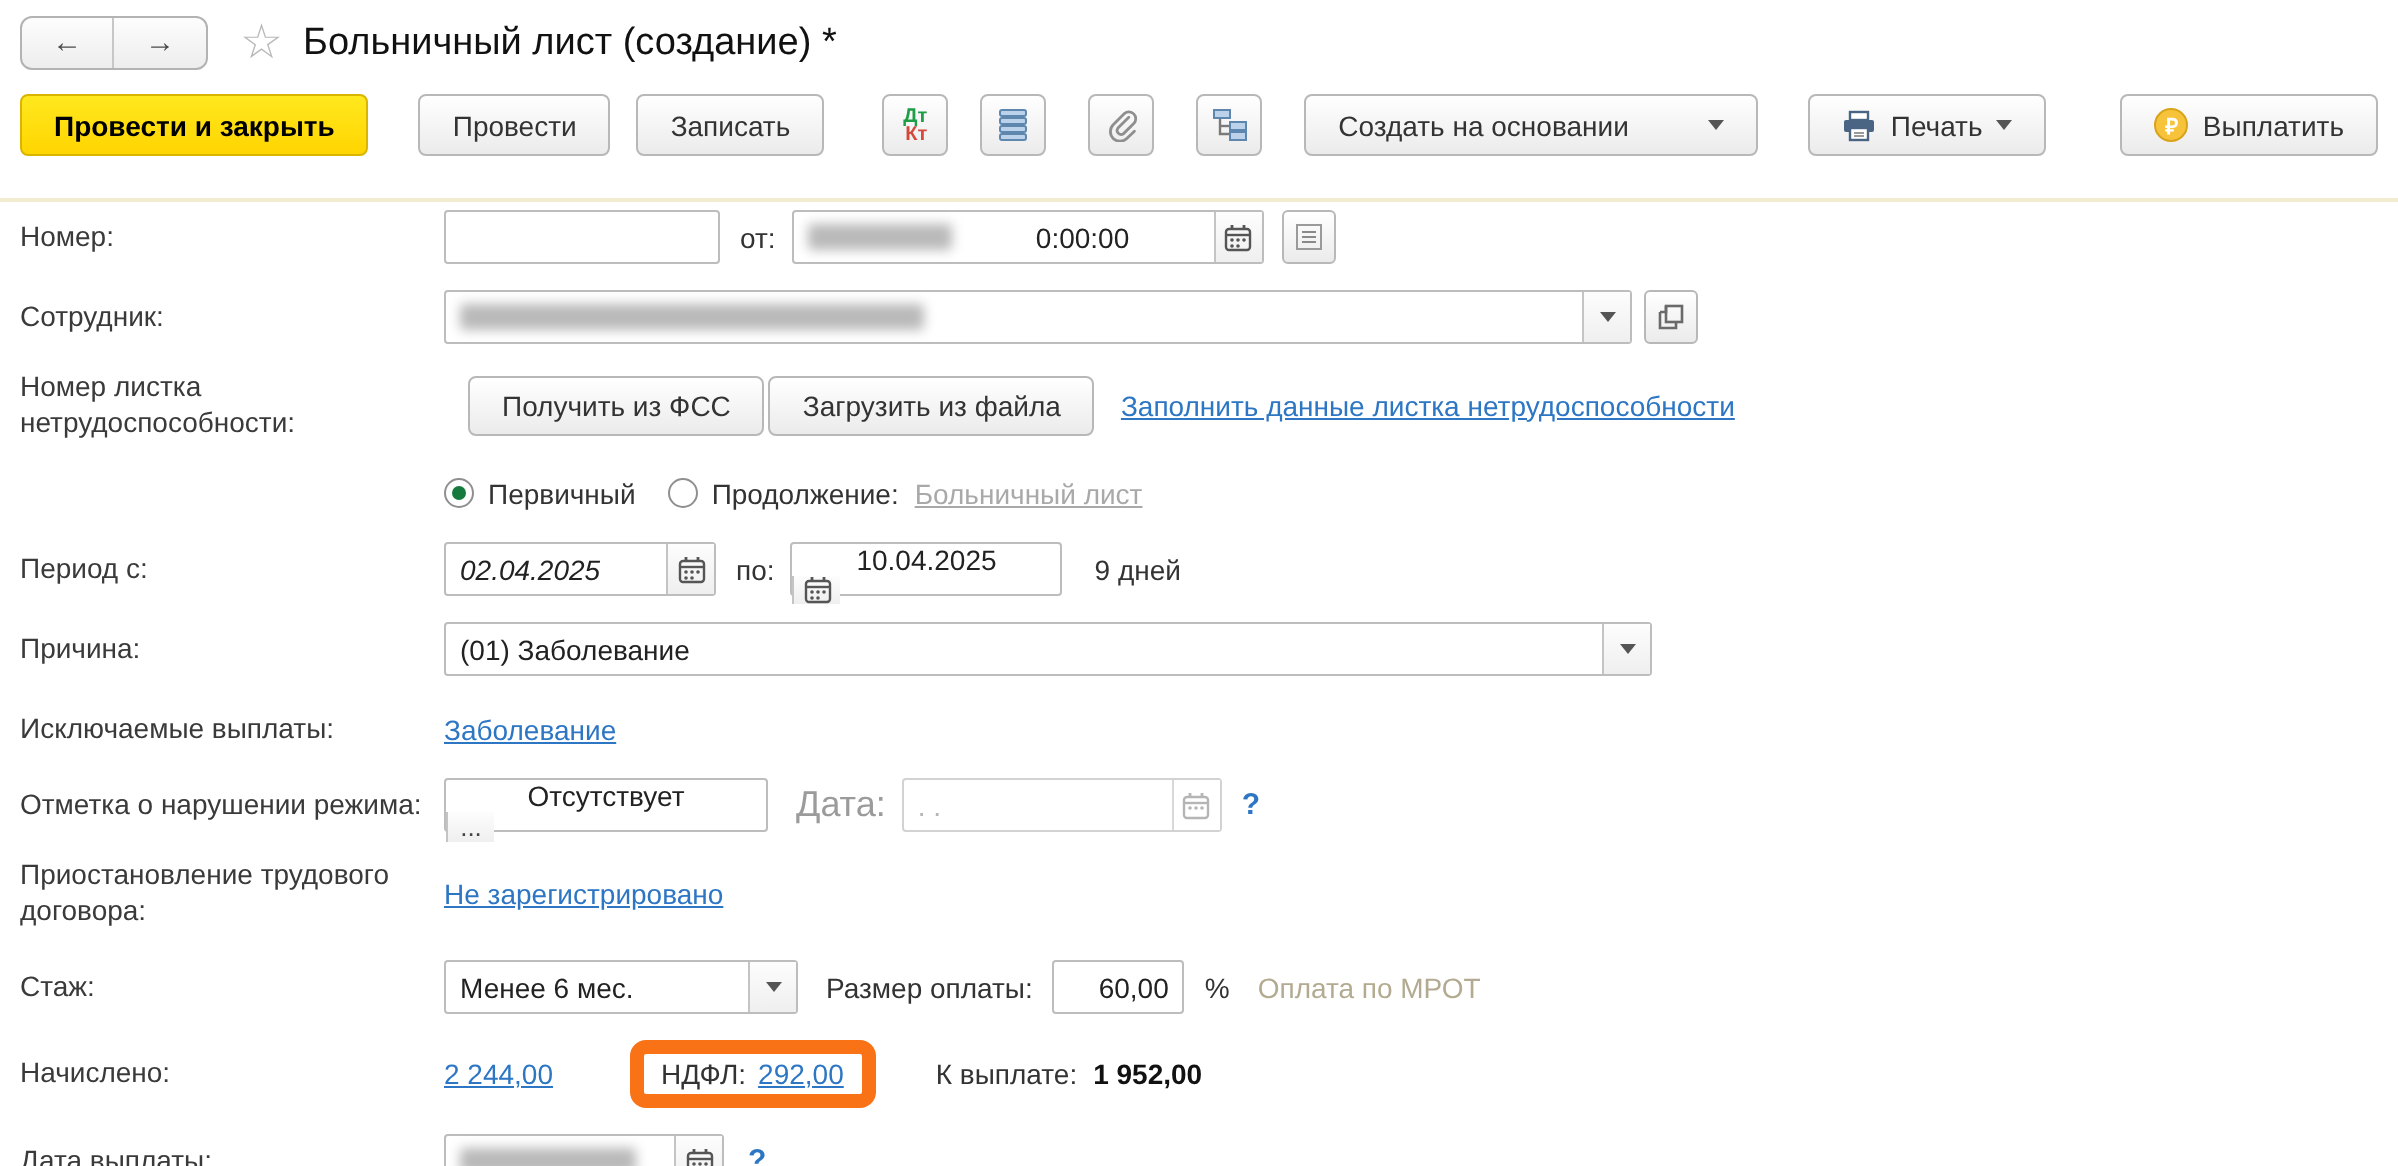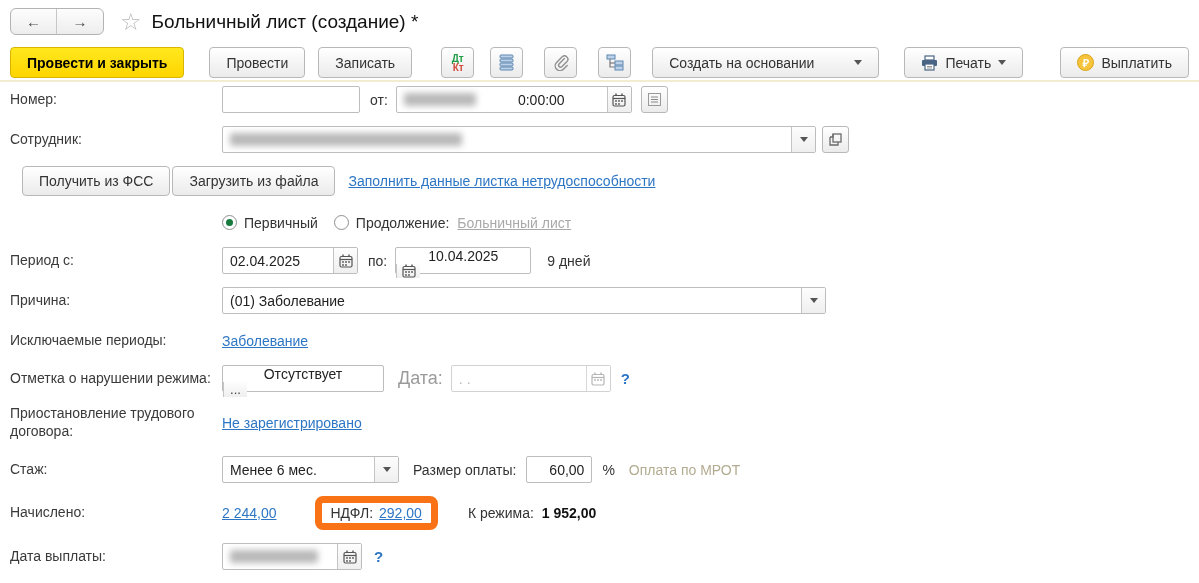--- a/index.html
+++ b/index.html
@@ -10,21 +10,21 @@
   .titlebar { display:flex; align-items:center; padding:8px 10px 6px 10px; }
   .nav-group { display:flex; border:1px solid #b3b3b3; border-radius:6px; overflow:hidden;
                background:linear-gradient(#fdfdfd,#ededed); height:27px; }
   .nav-group button { width:46px; border:none; background:transparent; cursor:pointer;
                font-size:15px; font-weight:bold; color:#4a4a4a; line-height:25px; }
   .nav-group button:first-child { border-right:1px solid #c7c7c7; }
   .star { color:#b9b9b9; font-size:24px; margin:0 10px 0 16px; line-height:24px; }
   .page-title { font-size:19px; font-weight:400; color:#111; }
 
   
-  .toolbar { display:flex; gap:9px; padding:6px 10px 2px 10px;
+  .toolbar { display:flex; gap:9px; padding:6px 10px 21px 10px;
              border-bottom:2px solid #f3edcf; }
   .btn { height:31px; border:1px solid #b8b8b8; border-radius:4px; cursor:pointer;
          background:linear-gradient(#ffffff,#ebebeb); font-family:inherit;
          font-size:14px; color:#333; padding:0 16px; display:inline-flex;
          align-items:center; justify-content:center; gap:7px; }
   .btn-yellow { background:linear-gradient(#ffe81e,#ffd500); border-color:#d9b500;
                 font-weight:bold; color:#000; }
   .icon-btn { width:33px; padding:0; }
   .dtkt { display:flex; flex-direction:column; line-height:9px; font-size:10px; font-weight:bold; }
   .dtkt .dt { color:#1e9e46; align-self:flex-start; }
@@ -177,39 +177,40 @@
     <button class="btn icon-btn" style="width:27px; height:27px; margin-left:6px; border-radius:3px;">
       <svg width="13" height="13" viewBox="0 0 13 13">
         <path d="M1 4 H4 V1" fill="none" stroke="#6a6a6a" stroke-width="1.3"></path>
         <rect x="4" y="1" width="8" height="8" fill="none" stroke="#6a6a6a" stroke-width="1.3"></rect>
         <path d="M1 4 V12 H9 V9" fill="none" stroke="#6a6a6a" stroke-width="1.3"></path>
       </svg>
     </button>
   </div>
 
   <div class="row">
+    <div class="label">Номер листка нетрудоспособности:</div>
     <button class="btn" style="margin-left:12px; height:30px;">Получить из ФСС</button>
     <button class="btn" style="margin-left:2px; height:30px;">Загрузить из файла</button>
     <a class="link" style="margin-left:13px;">Заполнить данные листка нетрудоспособности</a>
   </div>
 
   <div class="row tight">
     <div class="label"></div>
     <span class="radio">
         <span class="dot"></span>
       </span>
     <span style="margin-left:7px; font-size:14px;">Первичный</span>
     <span class="radio" style="margin-left:16px;"></span>
     <span style="margin-left:7px; font-size:14px;">Продолжение:</span>
     <a class="link link-gray" style="margin-left:8px;">Больничный лист</a>
   </div>
 
   <div class="row">
     <div class="label">Период с:</div>
-    <div class="field" style="width:136px;">
+    <div class="field" style="width:136px;font-style:italic;">
       <span class="txt" style="flex:1;">02.04.2025</span>
       <span class="seg">
         <svg width="14" height="14" viewBox="0 0 14 14">
             <rect x="1" y="2.5" width="12" height="10.5" rx="1.5" fill="none" stroke="#555" stroke-width="1.2"></rect>
             <line x1="1" y1="5.5" x2="13" y2="5.5" stroke="#555" stroke-width="1.2"></line>
             <line x1="4" y1="0.5" x2="4" y2="3" stroke="#555" stroke-width="1.4"></line>
             <line x1="10" y1="0.5" x2="10" y2="3" stroke="#555" stroke-width="1.4"></line>
             <circle cx="4" cy="8" r="0.9" fill="#555"></circle>
             <circle cx="7" cy="8" r="0.9" fill="#555"></circle>
             <circle cx="10" cy="8" r="0.9" fill="#555"></circle>
@@ -242,21 +243,21 @@
     <div class="label">Причина:</div>
     <div class="field" style="width:604px;">
       <span class="txt" style="flex:1;">(01) Заболевание</span>
       <span class="seg">
           <span class="caret"></span>
         </span>
     </div>
   </div>
 
   <div class="row tight">
-    <div class="label">Исключаемые периоды:</div>
+    <div class="label">Исключаемые выплаты:</div>
     <a class="link">Заболевание</a>
   </div>
 
   <div class="row">
     <div class="label">Отметка о нарушении режима:</div>
     <div class="field" style="width:162px;flex-direction:column;">
       <span class="txt" style="flex:1;">Отсутствует</span>
       <span class="seg" style="font-size:13px; color:#444;">...</span>
     </div>
     <span class="gray" style="margin-left:14px; font-size:18px;">Дата:</span>
@@ -298,21 +299,21 @@
     <span class="mrot" style="margin-left:14px;">Оплата по МРОТ</span>
   </div>
 
   <div class="row">
     <div class="label">Начислено:</div>
     <a class="link">2 244,00</a>
     <span class="red-box">
       <span style="font-size:14px;">НДФЛ:</span>
       <a class="link">292,00</a>
     </span>
-    <span style="margin-left:30px; font-size:14px;">К режима:</span>
+    <span style="margin-left:30px; font-size:14px;">К выплате:</span>
     <span class="bold" style="margin-left:8px; font-size:14px;">1 952,00</span>
   </div>
 
   <div class="row">
     <div class="label">Дата выплаты:</div>
     <div class="field" style="width:140px;">
       <span class="blur" style="width:88px; margin-left:7px;"></span>
       <span style="flex:1;"></span>
       <span class="seg">
         <svg width="14" height="14" viewBox="0 0 14 14">

